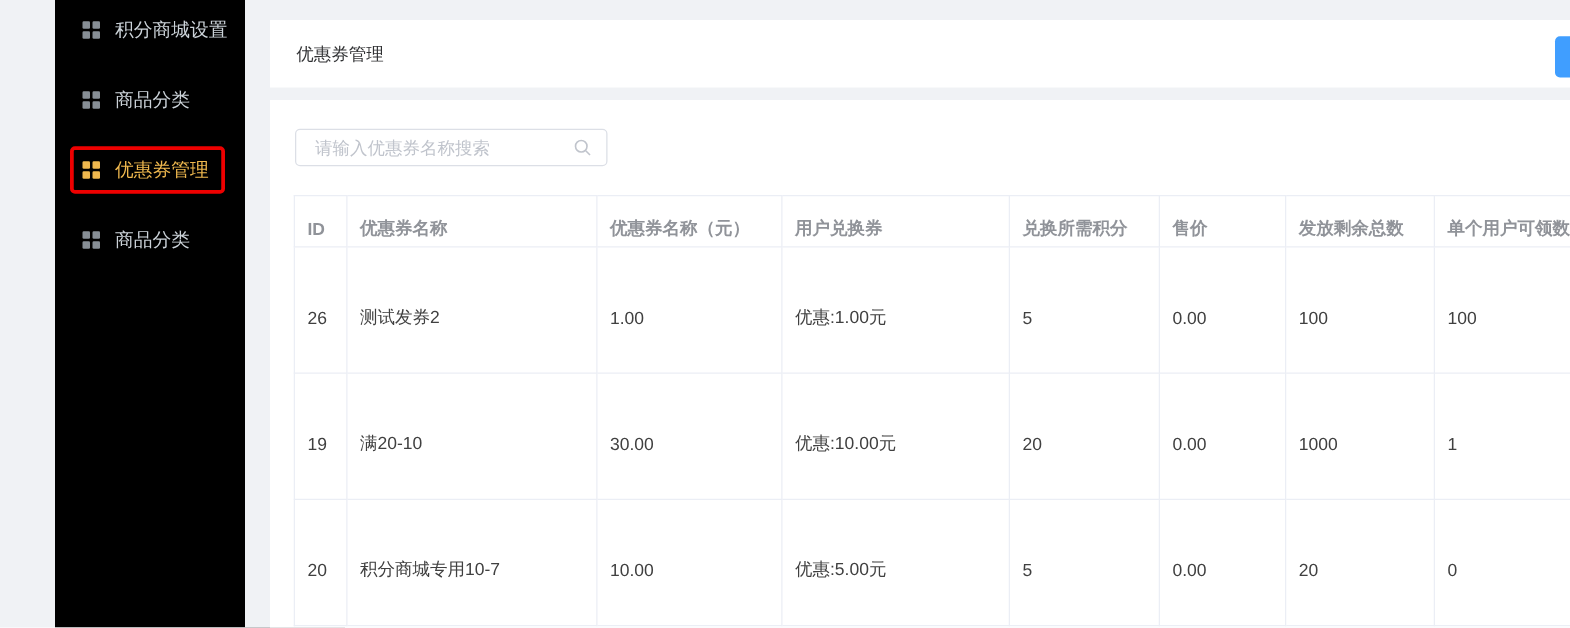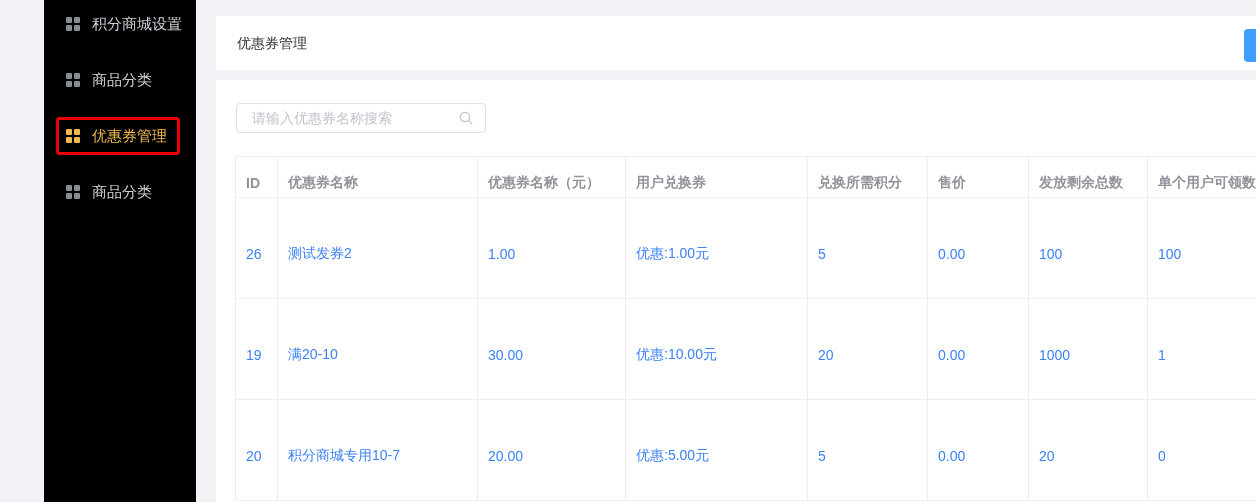--- a/index.html
+++ b/index.html
@@ -73,21 +73,21 @@
     width:1030px; margin:23px 0 0 19px;
     font-size:14px;
   }
   .coupon-table th, .coupon-table td {
     border:1px solid #ebeef5; text-align:left;
     padding:12px 0 0 10px; overflow:hidden; white-space:nowrap;
   }
   .coupon-table th {
     height:41px; color:#909399; font-weight:bold; background:#ffffff;
   }
-  .coupon-table td { height:101px; color:#3b82f6; }
+  .coupon-table td { height:101px; color:#404040; }
 </style>
 </head>
 <body>
 
 <aside class="sidebar">
   <nav class="menu">
     <div class="menu-item">
       <span class="grid-icon">
           <i></i>
           <i></i>
@@ -182,21 +182,21 @@
           <td>30.00</td>
           <td>优惠:10.00元</td>
           <td>20</td>
           <td>0.00</td>
           <td>1000</td>
           <td>1</td>
         </tr>
         <tr>
           <td>20</td>
           <td>积分商城专用10-7</td>
-          <td>20.00</td>
+          <td>10.00</td>
           <td>优惠:5.00元</td>
           <td>5</td>
           <td>0.00</td>
           <td>20</td>
           <td>0</td>
         </tr>
       </tbody>
     </table>
   </section>
 </main>

